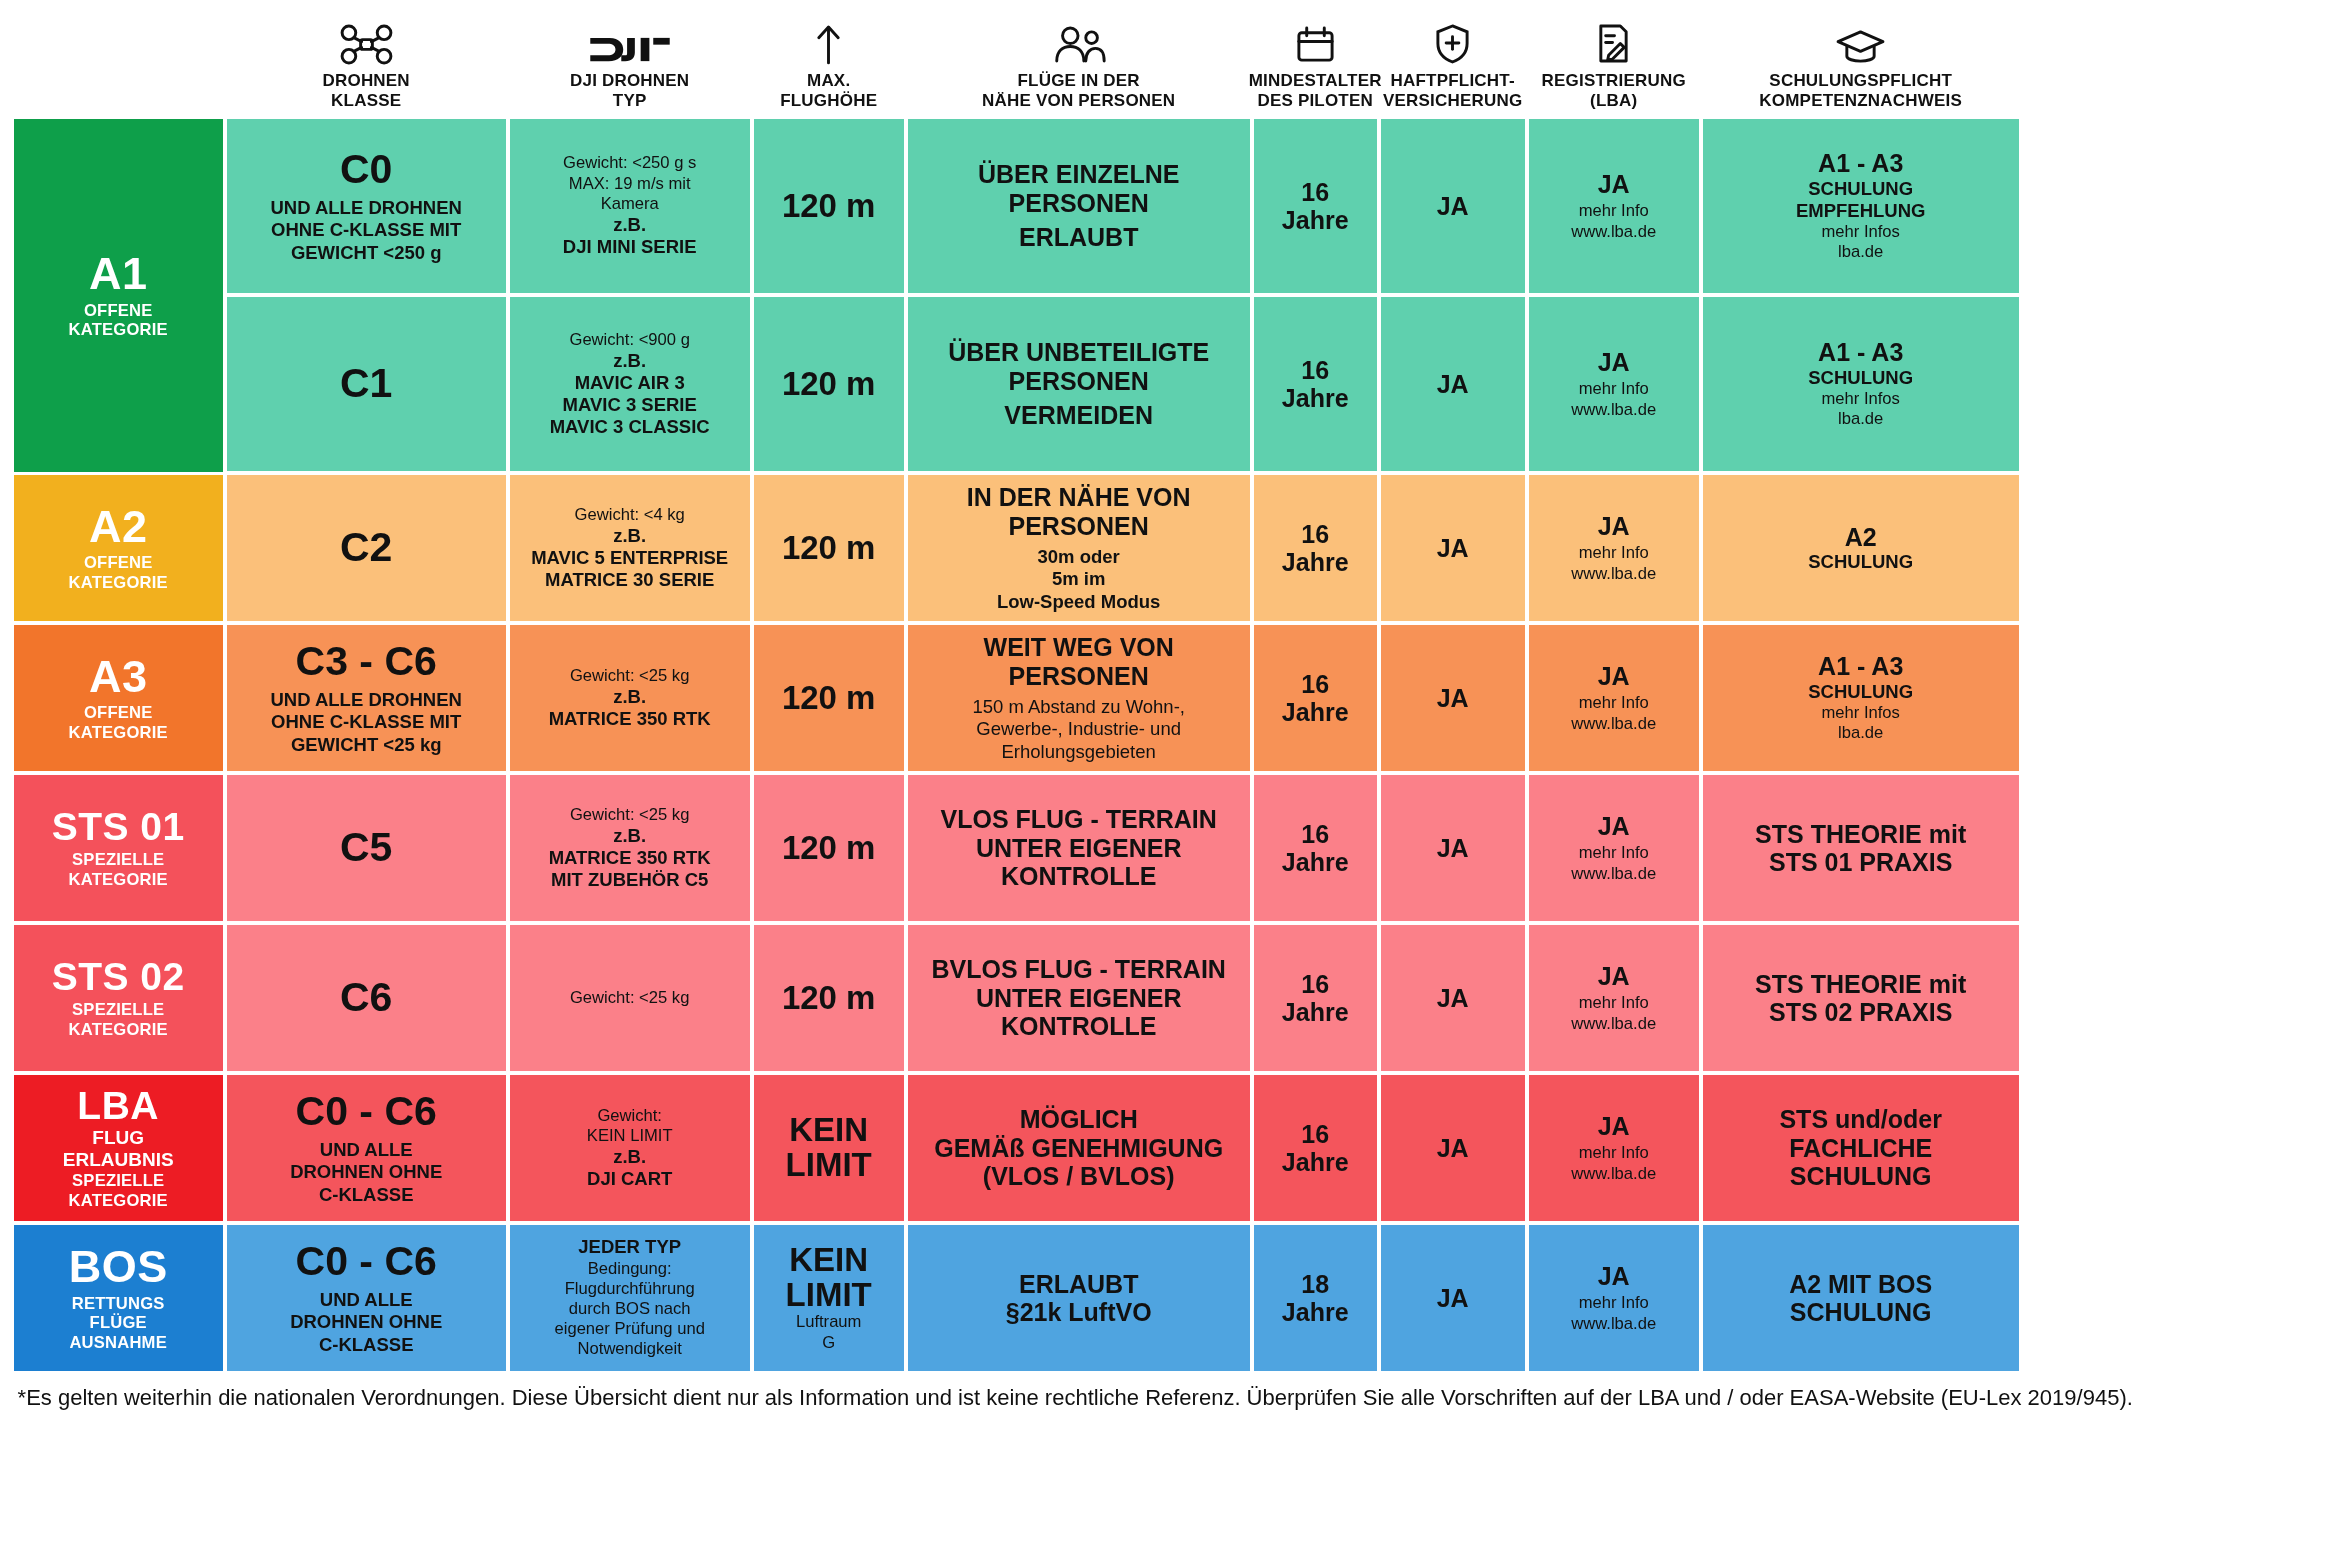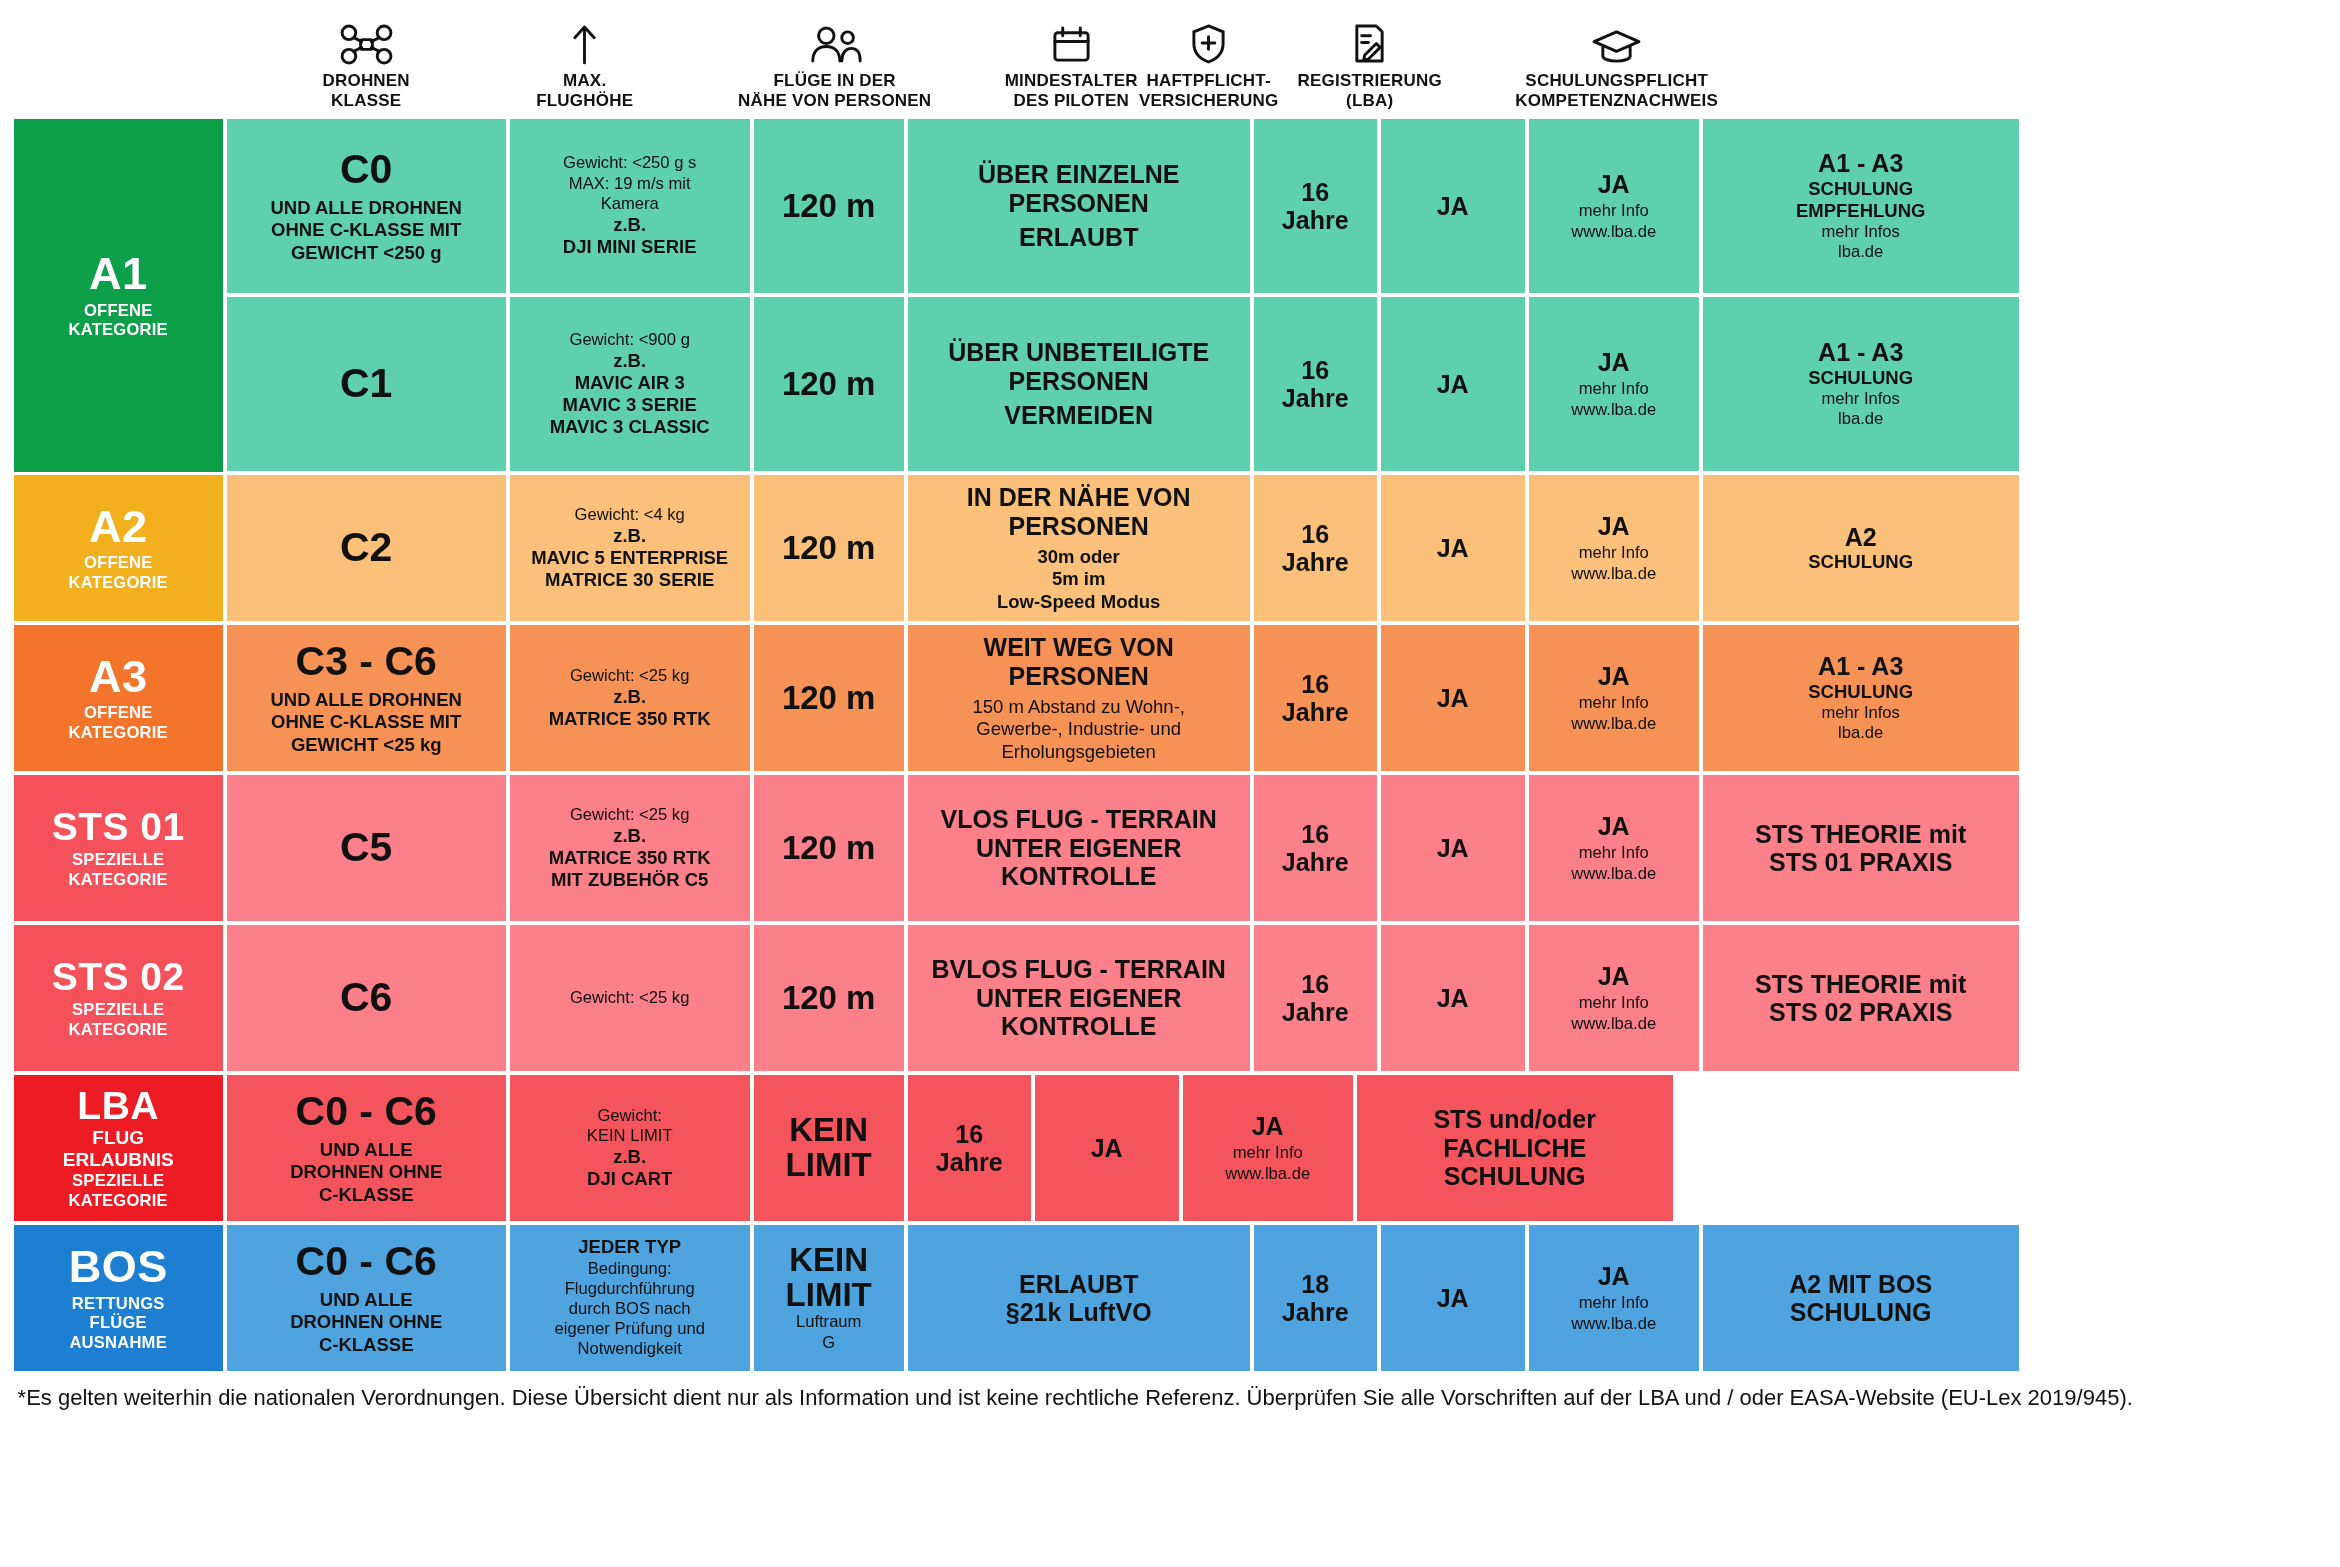--- a/index.html
+++ b/index.html
@@ -177,20 +177,34 @@
             <line x1="14" y1="28" x2="22" y2="24"></line>
               <line x1="40" y1="28" x2="32" y2="24"></line>
             <rect x="21" y="16" width="12" height="10" rx="2"></rect>
           </g>
         </svg>
       </div>
       <div class="label">DROHNEN</div>
       <div class="label">KLASSE</div>
     </div>
 
+    <div class="colhead c-dji">
+      <div class="icon">
+        <svg width="84" height="31" viewBox="0 0 86 32">
+          <g fill="#111">
+            <path d="M2,4 L22,4 C32,4 36,10 36,16 C36,23 31,28 21,28 L2,28 L2,22 L20,22 C25,22 28,20 28,16 C28,12 25,10 20,10 L2,10 Z"></path>
+            <path d="M40,4 L48,4 L48,19 C48,24 45,28 38,28 L34,28 L34,22 L38,22 C40,22 40,21 40,19 Z"></path>
+            <rect x="54" y="4" width="9" height="24"></rect>
+            <rect x="67" y="4" width="17" height="7"></rect>
+          </g>
+        </svg>
+      </div>
+      <div class="label">DJI DROHNEN</div>
+      <div class="label">TYP</div>
+    </div>
 
     <div class="colhead c-alt">
       <div class="icon">
         <svg width="33" height="43" viewBox="0 0 34 44">
           <g stroke="#111" stroke-width="3" fill="none" stroke-linecap="round" stroke-linejoin="round">
             <line x1="17" y1="42" x2="17" y2="6"></line>
             <polyline points="7,16 17,5 27,16"></polyline>
           </g>
         </svg>
       </div>
@@ -547,20 +561,25 @@
       <div class="cell c-dji" style="background:#F4555C">
         <div class="xs-reg">Gewicht:</div>
         <div class="xs-reg">KEIN LIMIT</div>
         <div class="sm">z.B.</div>
         <div class="sm">DJI CART</div>
       </div>
       <div class="cell c-alt" style="background:#F4555C">
         <div class="big-sm" style="white-space:pre-line">KEIN
 LIMIT</div>
       </div>
+      <div class="cell c-people" style="background:#F4555C">
+        <div class="med">MÖGLICH</div>
+        <div class="med" style="white-space:pre-line">GEMÄß GENEHMIGUNG
+(VLOS / BVLOS)</div>
+      </div>
       <div class="cell c-age" style="background:#F4555C">
         <div class="med">16</div>
         <div class="med">Jahre</div>
       </div>
       <div class="cell c-ins" style="background:#F4555C">
         <div class="med">JA</div>
       </div>
       <div class="cell c-reg" style="background:#F4555C">
         <div class="med">JA</div>
         <div class="xs-reg mt2" style="white-space:pre-line">mehr Info

